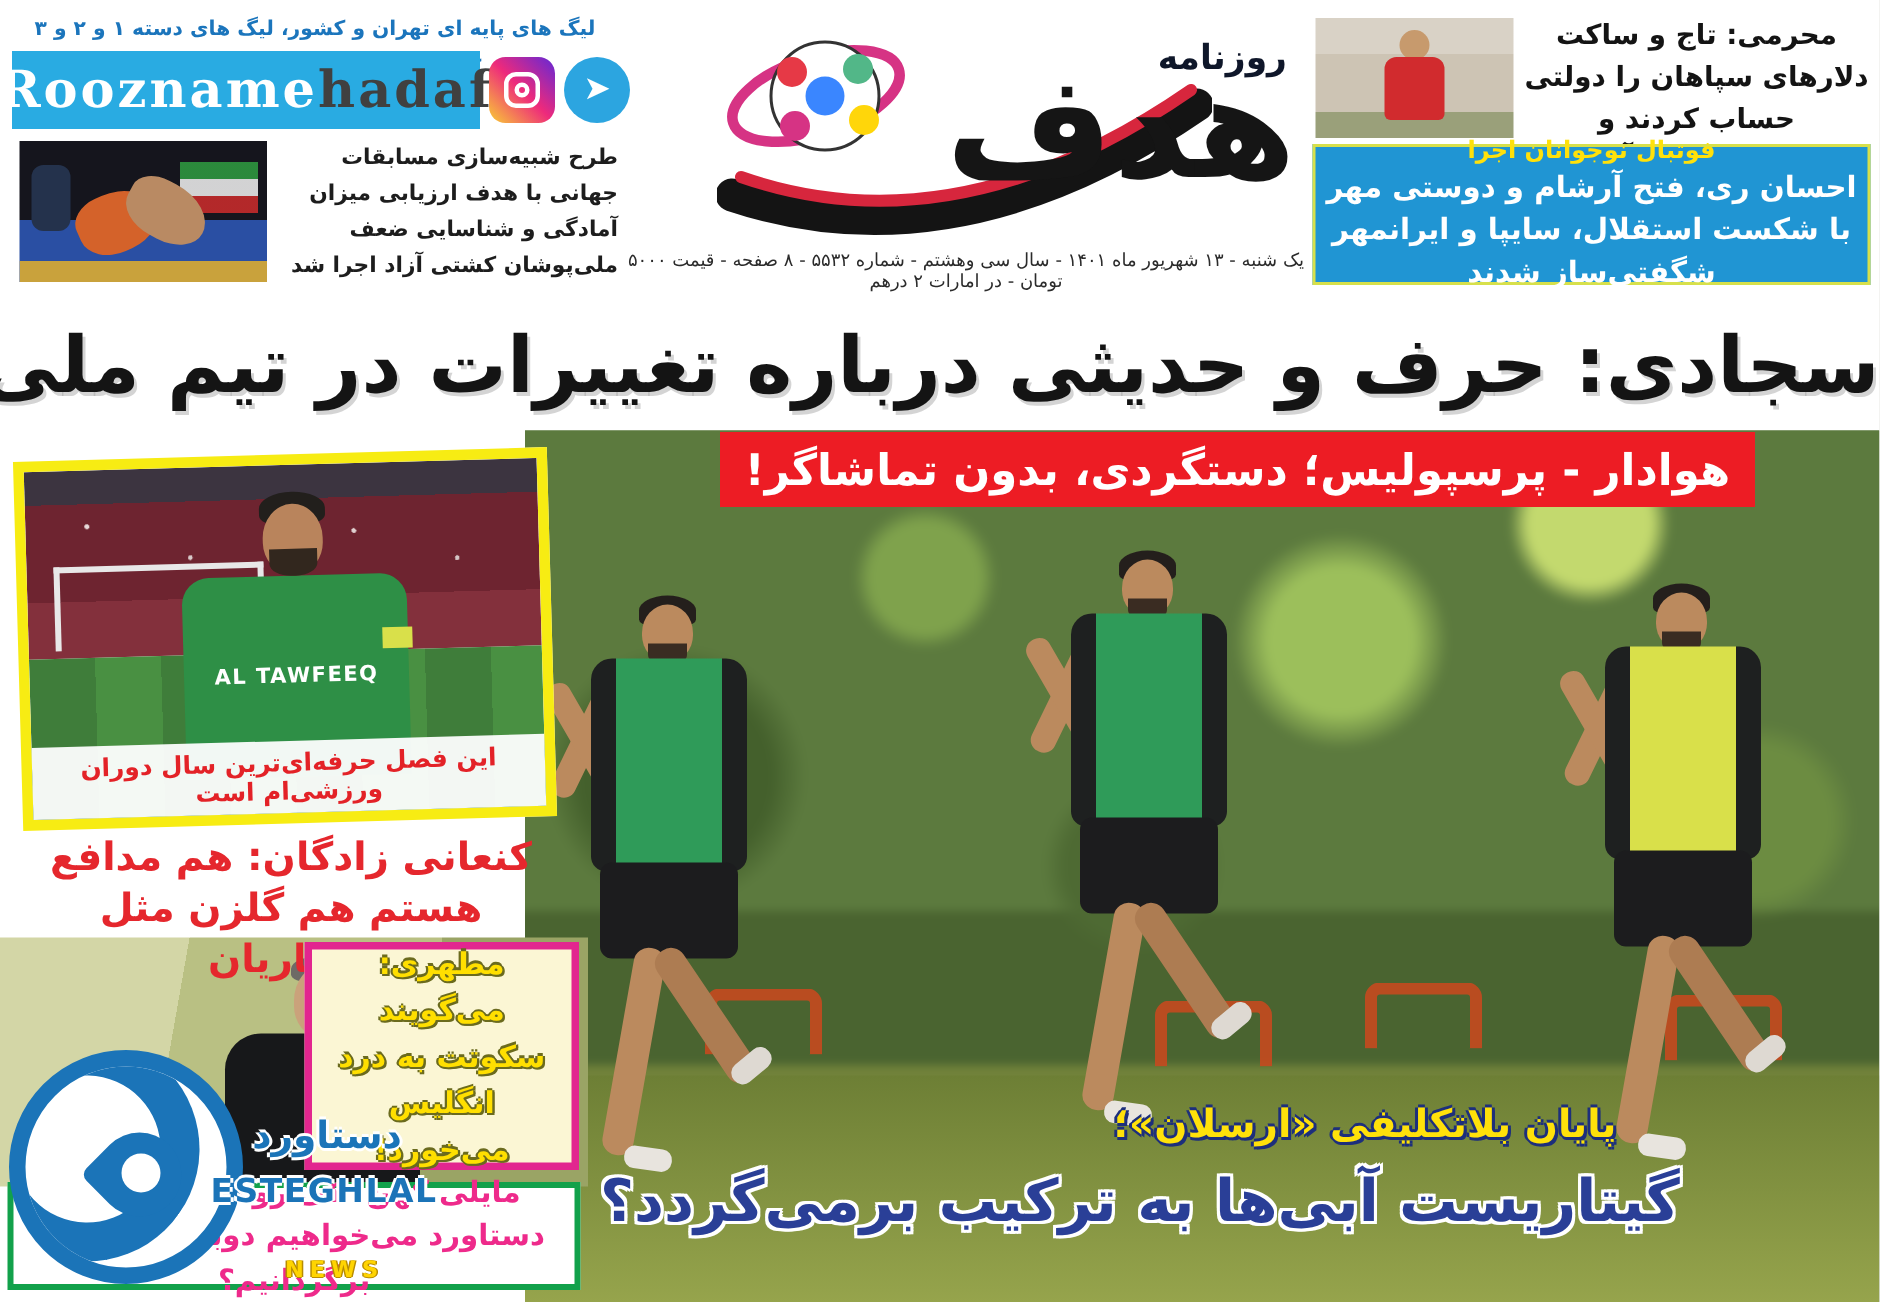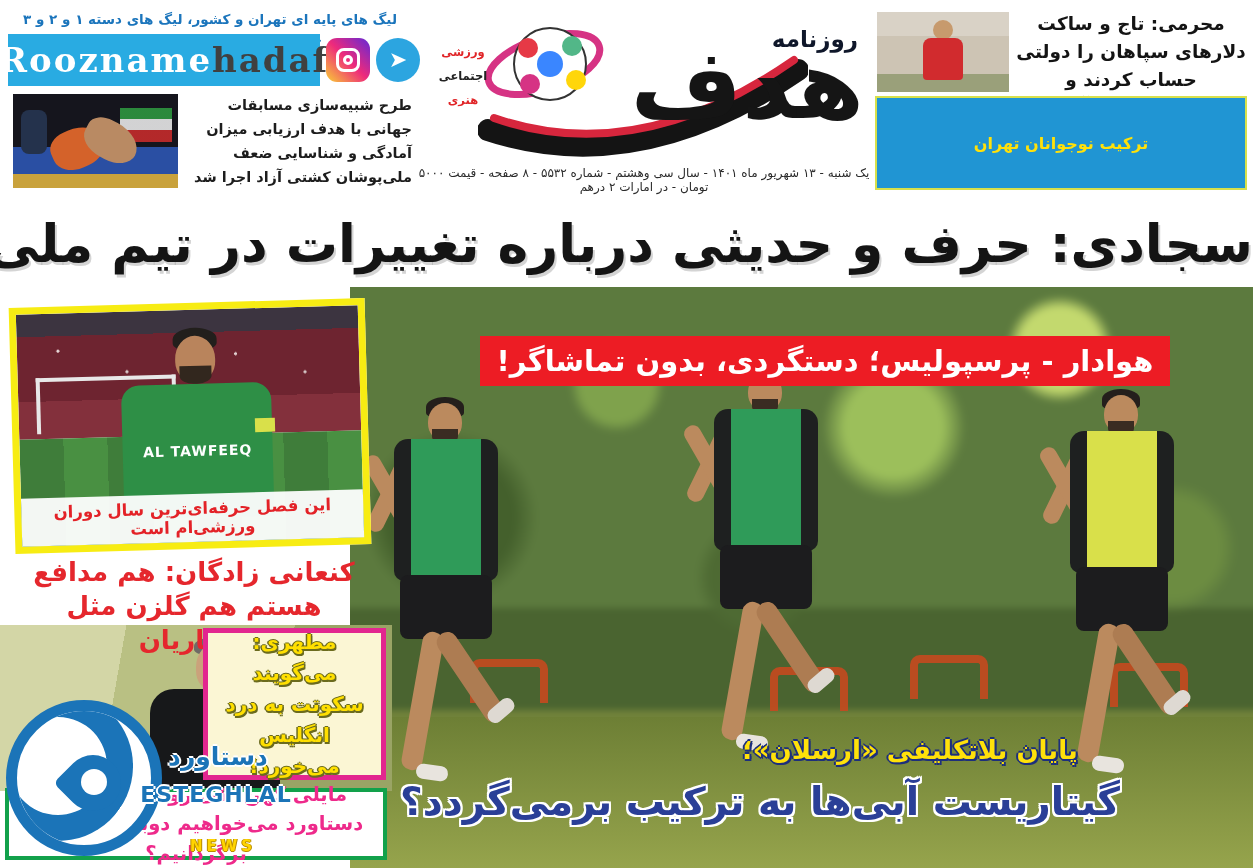--- a/index.html
+++ b/index.html
@@ -68,21 +68,21 @@
       radial-gradient(80px 80px at 30% 18%, #7fa24c 0 45%, transparent 60%),
       radial-gradient(140px 140px at 12% 40%, #44602c 0 45%, transparent 62%),
       radial-gradient(110px 110px at 90% 45%, #6c8c41 0 45%, transparent 60%),
       radial-gradient(100px 100px at 45% 50%, #4e6a33 0 45%, transparent 60%),
       linear-gradient(#5c7a3e 0 55%, #4a6430 55% 72%, #71823a 72% 100%); }
   .mp-grass { position:absolute; left:0; bottom:0; width:100%; height:26%;
     background:linear-gradient(#6d7f35, #96a44c); }
   .hurdle { position:absolute; width:78px; height:44px; border:8px solid #c64a1f; border-bottom:none;
     border-radius:10px 10px 0 0; opacity:.9; }
   .red-banner { left:130px; top:1px; width:690px; height:50px; background:#ed1c24; color:#fff;
-    font-weight:bold; font-size:29px; text-align:center; line-height:50px;margin-top:48px; }
+    font-weight:bold; font-size:29px; text-align:center; line-height:50px; }
 
   .runner { position:absolute; }
   .runner .head { position:absolute; left:38px; top:0; width:34px; height:38px; background:#bb8a5e; border-radius:50% 50% 46% 46%; }
   .runner .hair { position:absolute; left:36px; top:-6px; width:38px; height:20px; background:#241f1c; border-radius:50% 50% 20% 20%; }
   .runner .beard { position:absolute; left:42px; top:26px; width:26px; height:14px; background:#3a2c22; border-radius:0 0 45% 45%; }
   .runner .vest { position:absolute; left:4px; top:36px; width:104px; height:142px; border-radius:14px 14px 10px 10px;
     background:linear-gradient(90deg,#1e2020 0 16%, var(--vest) 16% 84%, #1e2020 84% 100%); }
   .runner .arm-l { position:absolute; left:-8px; top:48px; width:17px; height:84px; background:#bb8a5e; border-radius:8px; transform:rotate(26deg); }
   .runner .arm-r { position:absolute; right:-8px; top:48px; width:17px; height:84px; background:#bb8a5e; border-radius:8px; transform:rotate(-30deg); }
   .runner .shorts { position:absolute; left:10px; top:172px; width:92px; height:64px; background:#1c1c1e; border-radius:8px; }
@@ -183,35 +183,31 @@
       <ellipse cx="66" cy="52" rx="58" ry="26" fill="none" stroke="#d63384" stroke-width="7" transform="rotate(-18 66 52)"></ellipse>
       <circle cx="72" cy="52" r="36" fill="#fff" stroke="#333" stroke-width="2"></circle>
       <circle cx="72" cy="52" r="13" fill="#3a86ff"></circle>
       <circle cx="50" cy="36" r="10" fill="#e63946"></circle>
       <circle cx="94" cy="34" r="10" fill="#52b788"></circle>
       <circle cx="98" cy="68" r="10" fill="#ffd60a"></circle>
       <circle cx="52" cy="72" r="10" fill="#d63384"></circle>
     </svg>
     <div class="paper-type rtl">روزنامه</div>
     <div class="paper-name rtl">هدف</div>
-    <div class="logo-tags">
-      <div class="t1 rtl">ورزشی</div>
-      <div class="t2 rtl">اجتماعی</div>
-      <div class="t3 rtl">هنری</div>
-    </div>
   </div>
   <div class="abs date-line rtl">یک شنبه - ۱۳ شهریور ماه ۱۴۰۱ - سال سی وهشتم - شماره ۵۵۳۲ - ۸ صفحه - قیمت ۵۰۰۰ تومان - در امارات ۲ درهم</div>
 
   <div class="abs mohrami-photo">
     <div class="head"></div>
     <div class="shirt"></div>
   </div>
   <div class="abs mohrami-headline rtl">محرمی: تاج و ساکت دلارهای سپاهان را دولتی حساب کردند و پرسپولیس را آزاد!</div>
   <div class="abs youth-box">
-    <div class="youth-title rtl">ترکیب نوجوانان تهران</div>
+    <div class="youth-title rtl">فوتبال نوجوانان اجرا</div>
+    <div class="youth-body rtl">احسان ری، فتح آرشام و دوستی مهر با شکست استقلال، سایپا و ایرانمهر شگفتی‌ساز شدند</div>
   </div>
 
   <h1 class="abs main-headline rtl">سجادی: حرف و حدیثی درباره تغییرات در تیم ملی فوتبال نشنیده‌ام</h1>
 
   <div class="abs main-photo">
     <div class="mp-bokeh"></div>
     <div class="mp-grass"></div>
     <div class="hurdle" style="left:120px; top:372px;"></div>
     <div class="hurdle" style="left:420px; top:380px;"></div>
     <div class="hurdle" style="left:560px; top:368px;"></div>

